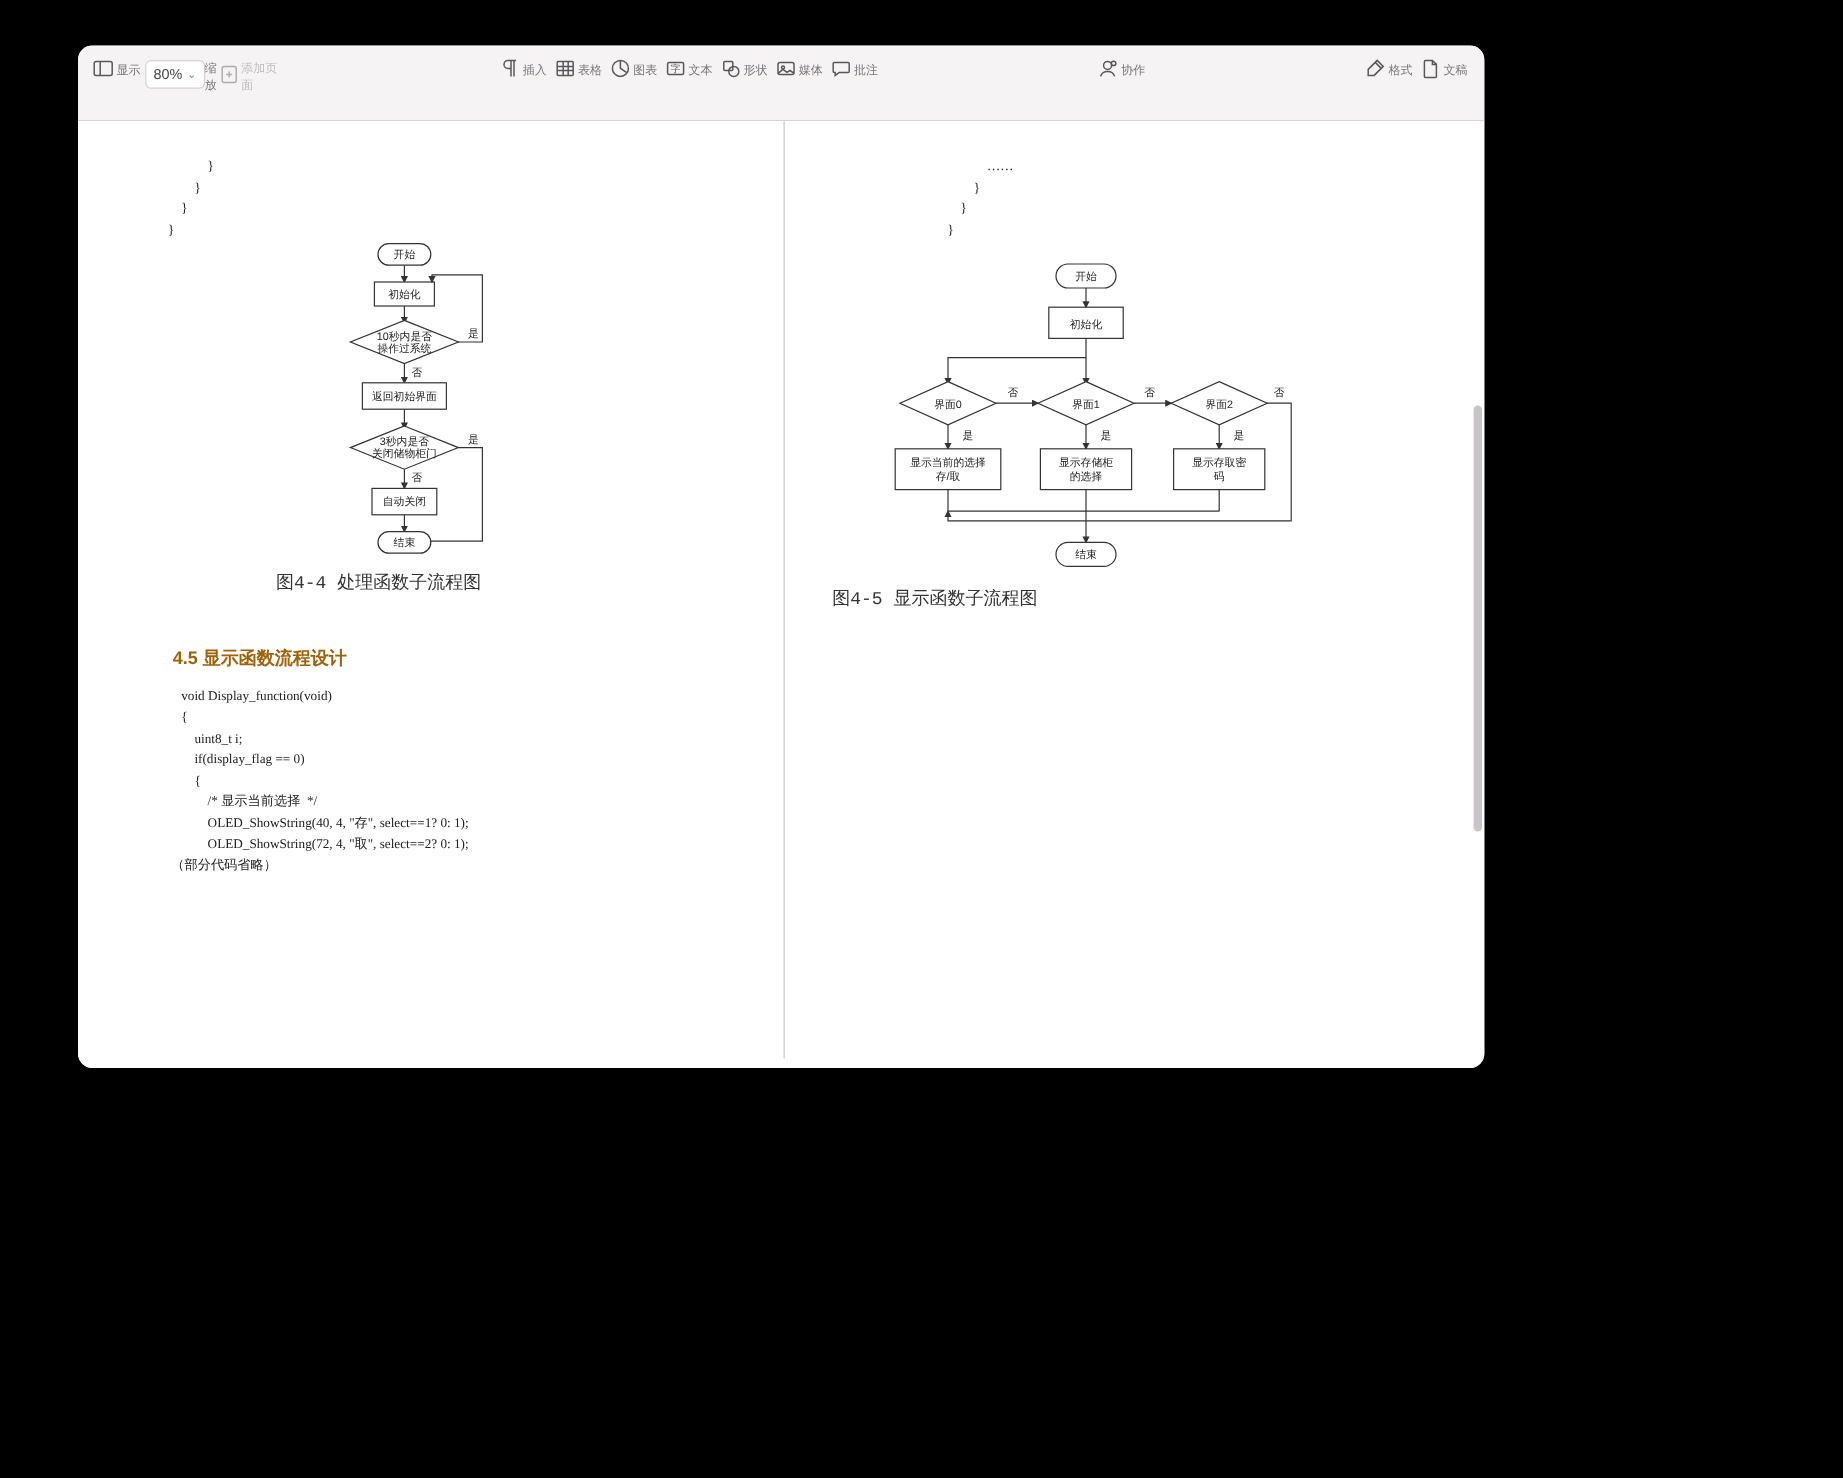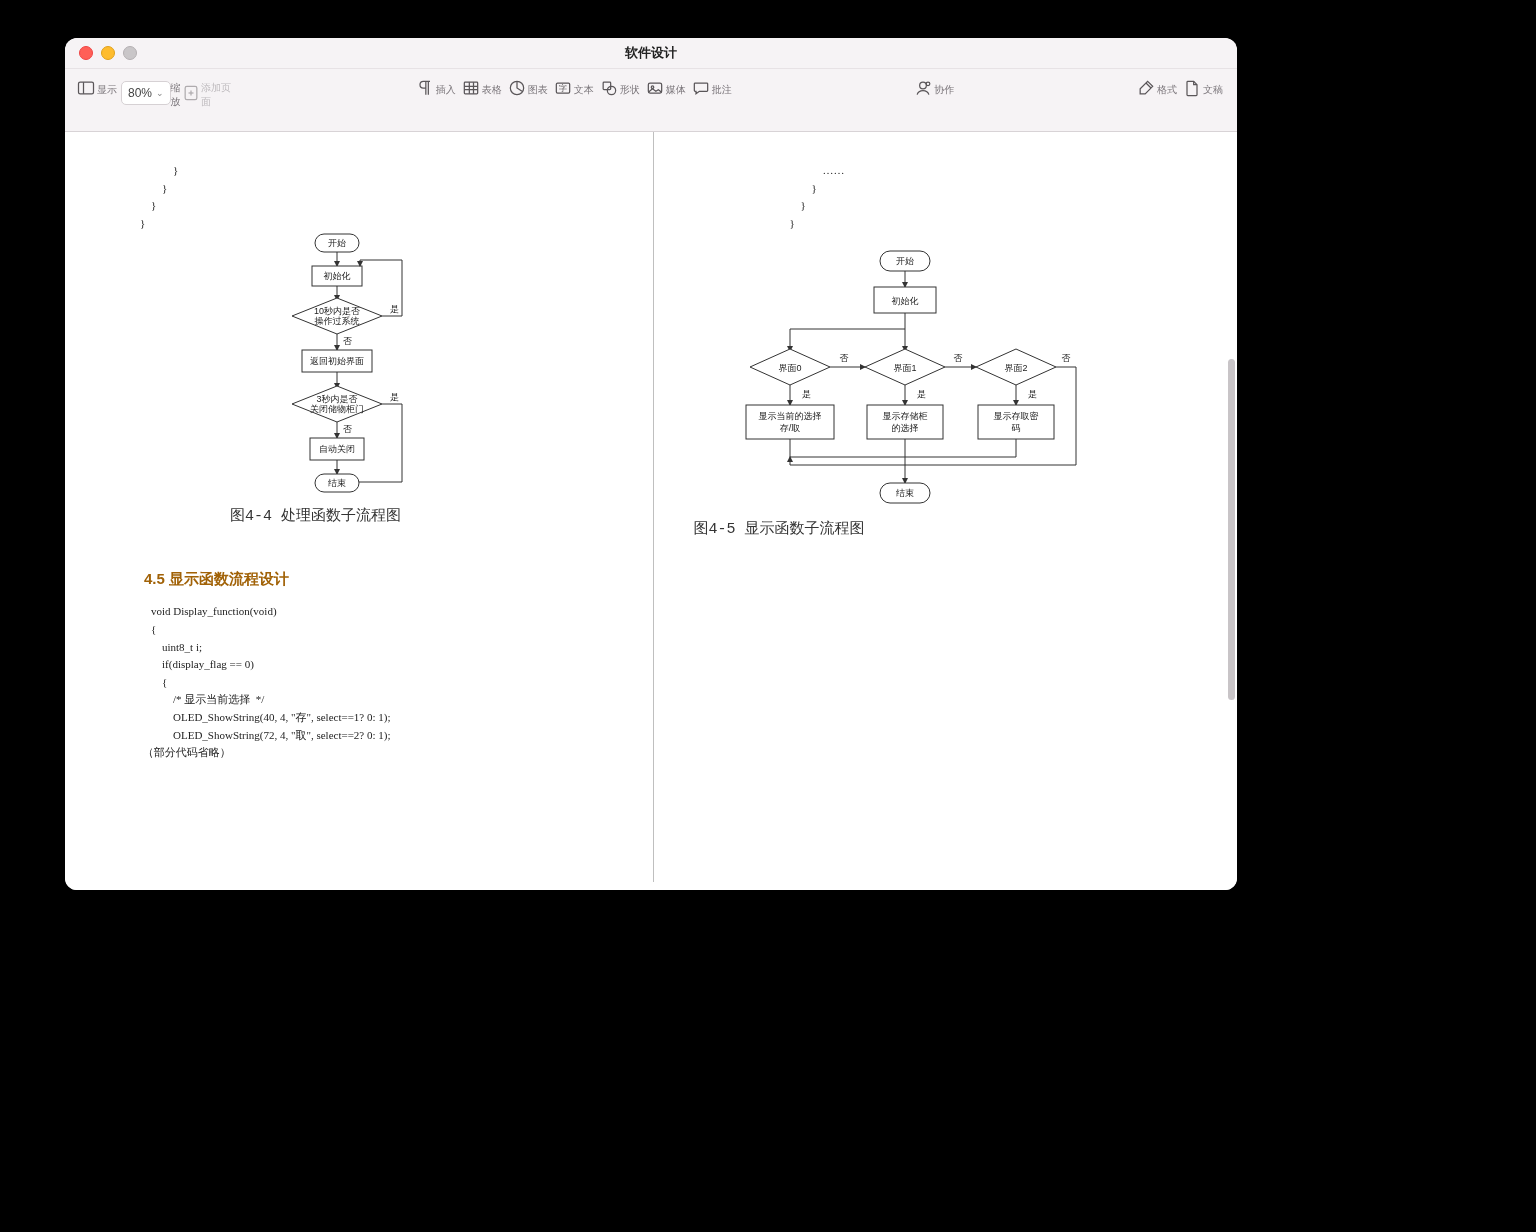--- a/index.html
+++ b/index.html
@@ -136,28 +136,20 @@
   .flow svg text {font-size:9px;font-family:"SimSun","PingFang SC",sans-serif; fill:#222;}
   .flow svg .box {fill:#fff;stroke:#333;stroke-width:1;}
   .flow svg .arrow {stroke:#333;stroke-width:1;fill:none;marker-end:url(#ah);}
   .flow svg .arrow2 {stroke:#333;stroke-width:1;fill:none;marker-end:url(#ah2);}
 </style>
 </head>
 <body>
 
 <div class="window">
 
-  <div class="titlebar">
-    <div class="traffic">
-      <div class="tl red"></div>
-      <div class="tl yellow"></div>
-      <div class="tl gray"></div>
-    </div>
-    <div class="win-title">软件设计</div>
-  </div>
 
   <div class="toolbar">
 
     <div class="tb-item">
       <div class="tb-icon">
         <svg viewBox="0 0 24 24">
             <rect x="3" y="5" width="18" height="14" rx="2"></rect>
             <line x1="9" y1="5" x2="9" y2="19"></line>
           </svg>
       </div>

